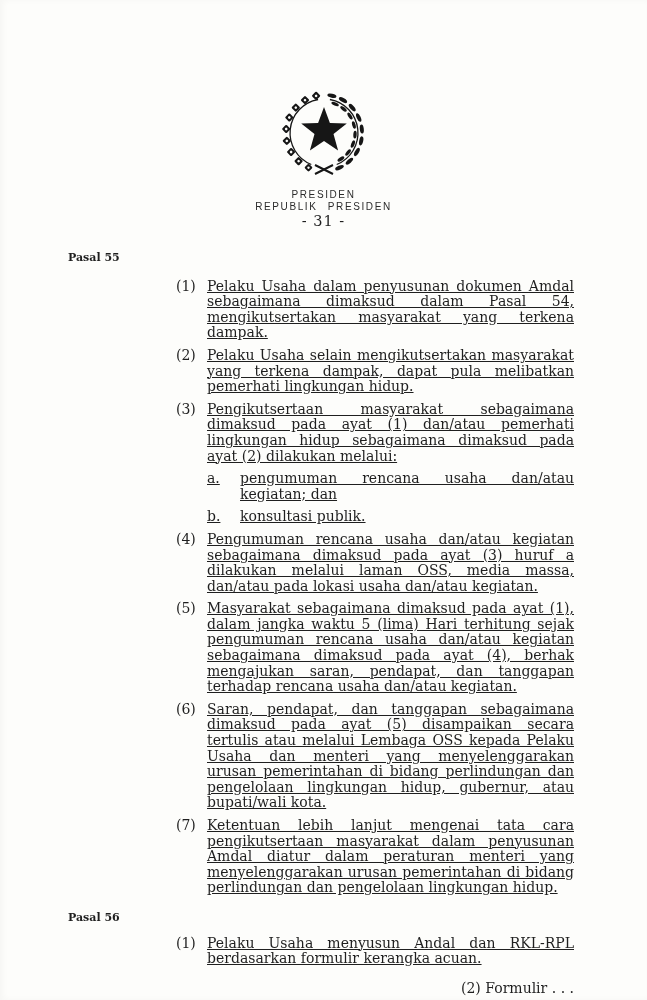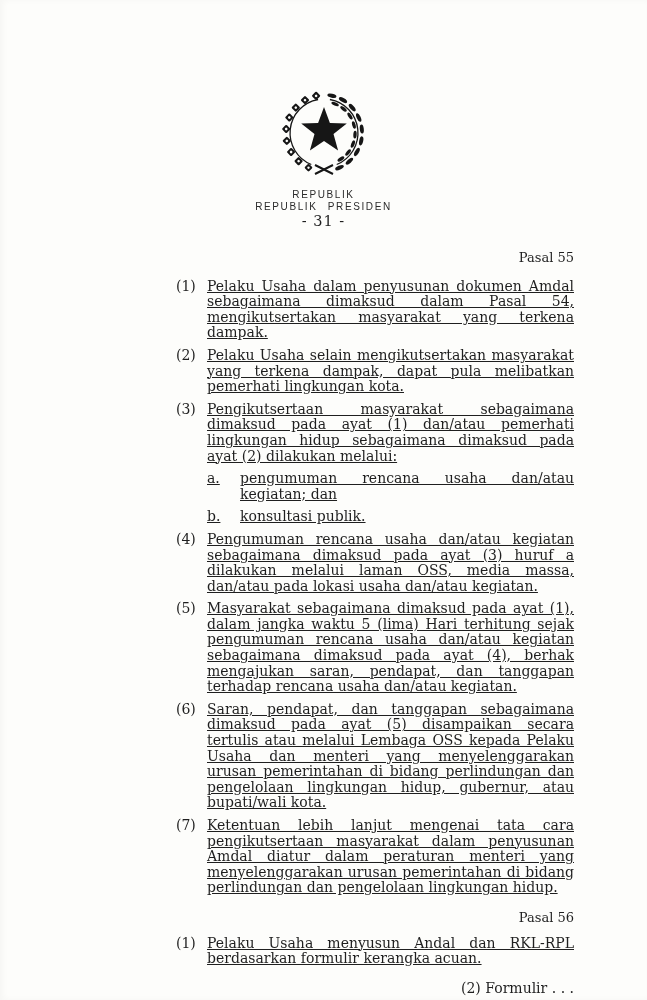--- a/index.html
+++ b/index.html
@@ -43,23 +43,23 @@
   
   .main {
     margin-left: 176px;
     width: 398px;
     font-size: 14px;
     line-height: 15.6px;
     text-align: justify;
   }
   .pasal-heading {
     margin-left: -108px;      
-    text-align: right;
-    font-size: 13px;
-    font-weight: normal;
+    text-align: left;
+    font-size: 11px;
+    font-weight: bold;
     margin-top: 21px;
     margin-bottom: 13px;
   }
   .pasal-heading.second { margin-top: 14px; margin-bottom: 10px; }
   .item { display: flex; margin-bottom: 7px; }
   .item-num { width: 31px; flex-shrink: 0; }
   .item-body { flex: 1; text-align: justify; text-decoration: underline; }
   .item-body p { margin: 0; }
   .subitem { display: flex; margin-top: 7px; }
   .subletter { width: 33px; flex-shrink: 0; }
@@ -139,41 +139,41 @@
         <ellipse cx="66.9" cy="73" rx="1.7" ry="3.9" transform="rotate(57 66.9 73)"></ellipse>
       </g>
 
       <g stroke="currentColor" stroke-width="2" fill="none">
         <path d="M41 88 L59 79 M41 79 L59 88"></path>
       </g>
 
       <polygon points="50,21 55.9,36.9 72.8,37.6 59.5,48.1 64.1,64.4 50,55 35.9,64.4 40.5,48.1 27.2,37.6 44.1,36.9" fill="currentColor"></polygon>
     </svg>
     <div class="inst">
-      <div>REPUBLIK</div>
+      <div>PRESIDEN</div>
       <div>REPUBLIK PRESIDEN</div>
     </div>
     <div class="pagenum">- 31 -</div>
   </div>
 
   <div class="main">
 
     <h2 class="pasal-heading">Pasal 55</h2>
 
     <div class="item">
       <span class="item-num">(1)</span>
       <div class="item-body">
           <p>Pelaku Usaha dalam penyusunan dokumen Amdal sebagaimana dimaksud dalam Pasal 54, mengikutsertakan masyarakat yang terkena dampak.</p>
         </div>
     </div>
 
     <div class="item">
       <span class="item-num">(2)</span>
       <div class="item-body">
-          <p>Pelaku Usaha selain mengikutsertakan masyarakat yang terkena dampak, dapat pula melibatkan pemerhati lingkungan kota.</p>
+          <p>Pelaku Usaha selain mengikutsertakan masyarakat yang terkena dampak, dapat pula melibatkan pemerhati lingkungan hidup.</p>
         </div>
     </div>
 
     <div class="item">
       <span class="item-num">(3)</span>
       <div class="item-body">
         <p>Pengikutsertaan masyarakat sebagaimana dimaksud pada ayat (1) dan/atau pemerhati lingkungan hidup sebagaimana dimaksud pada ayat (2) dilakukan melalui:</p>
         <div class="subitem">
           <span class="subletter">a.</span>
           <span class="subtext">pengumuman rencana usaha dan/atau kegiatan; dan</span>

